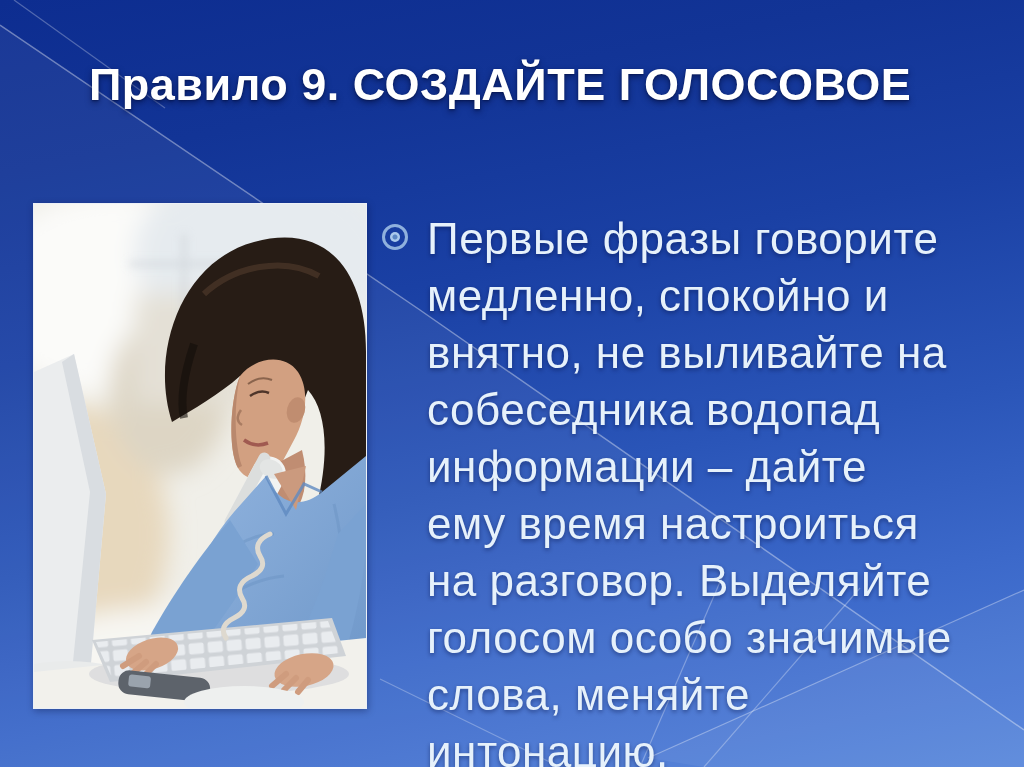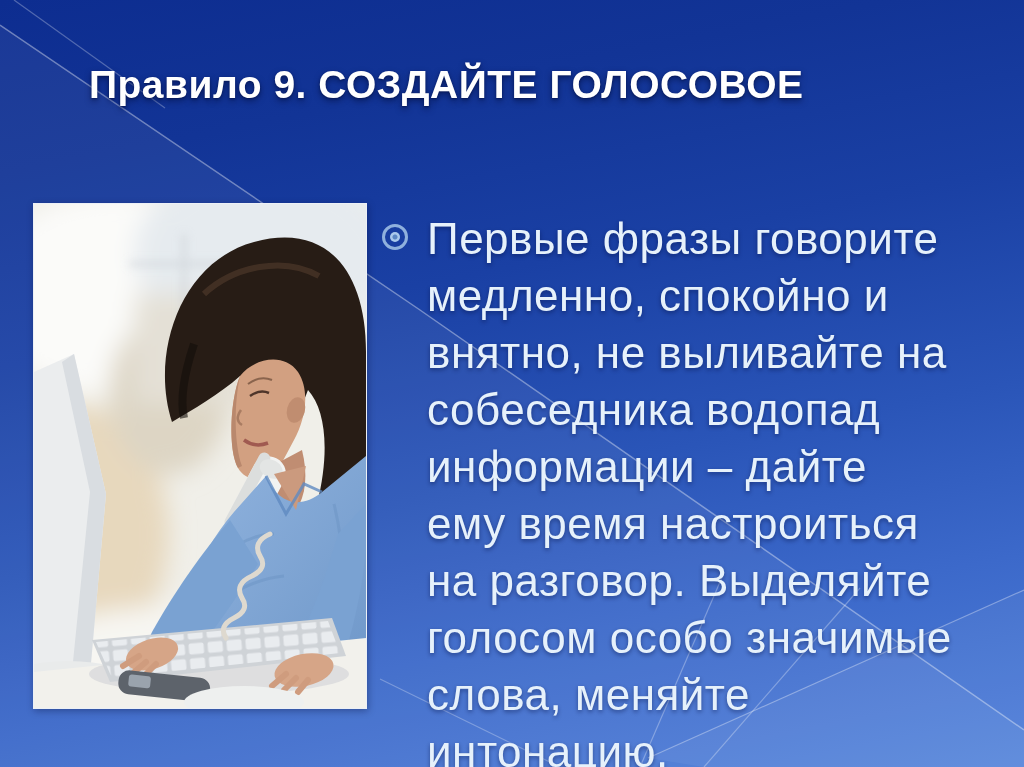--- a/index.html
+++ b/index.html
@@ -13,21 +13,21 @@
       #123496 18%,
       #1a40a4 38%,
       #2a55b8 60%,
       #3c69ca 78%,
       var(--bg-bottom,#5181da) 100%);
   }
   .bg-decor{position:absolute;inset:0;width:100%;height:100%;}
   .slide-title{
     position:absolute;left:89px;top:61px;width:880px;
     color:var(--title-text,#fff);
-    font-size:39px;font-weight:bold;line-height:47px;letter-spacing:.5px;
+    font-size:45px;font-weight:bold;line-height:47px;letter-spacing:.5px;
     text-shadow:0 3px 6px rgba(4,14,60,.6),0 1px 2px rgba(4,14,60,.55);
   }
   .slide-title div{white-space:nowrap;}
   .photo-frame{
     position:absolute;left:33px;top:203px;width:332px;height:504px;
     border:1px solid rgba(235,240,248,.8);
     box-shadow:1px 2px 7px rgba(0,10,50,.35);
     background:#eee;
   }
   .photo-frame svg{display:block;width:100%;height:100%;}

